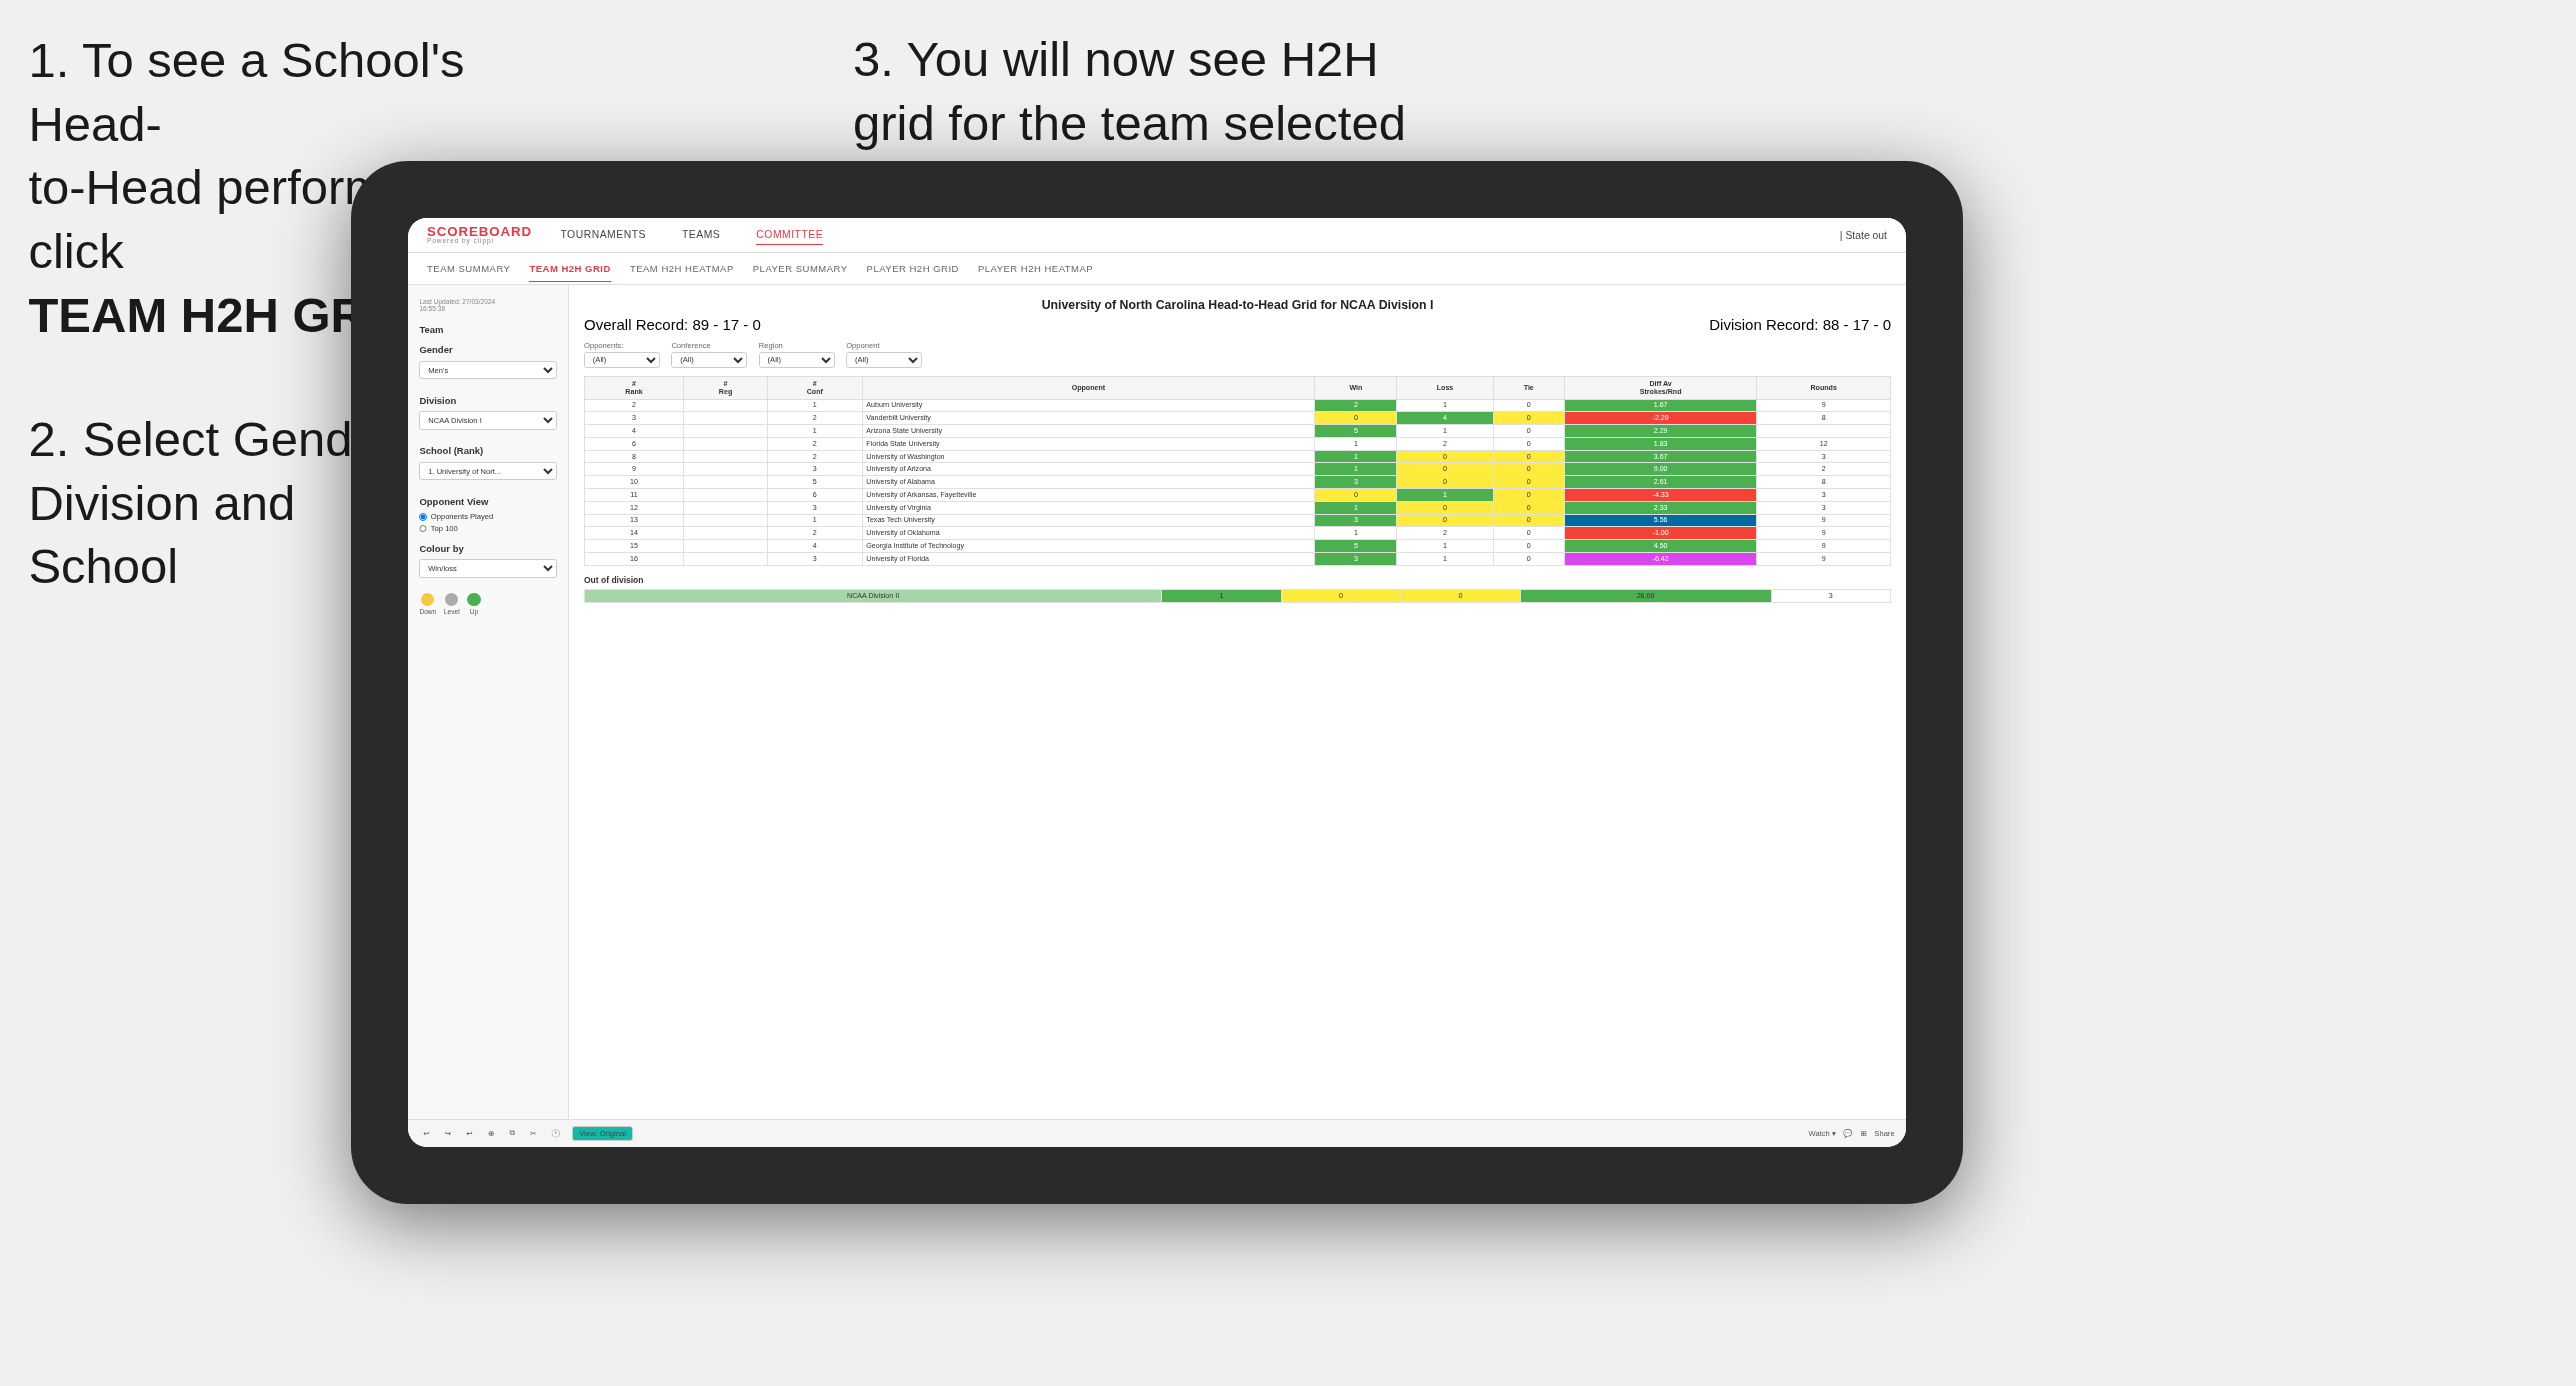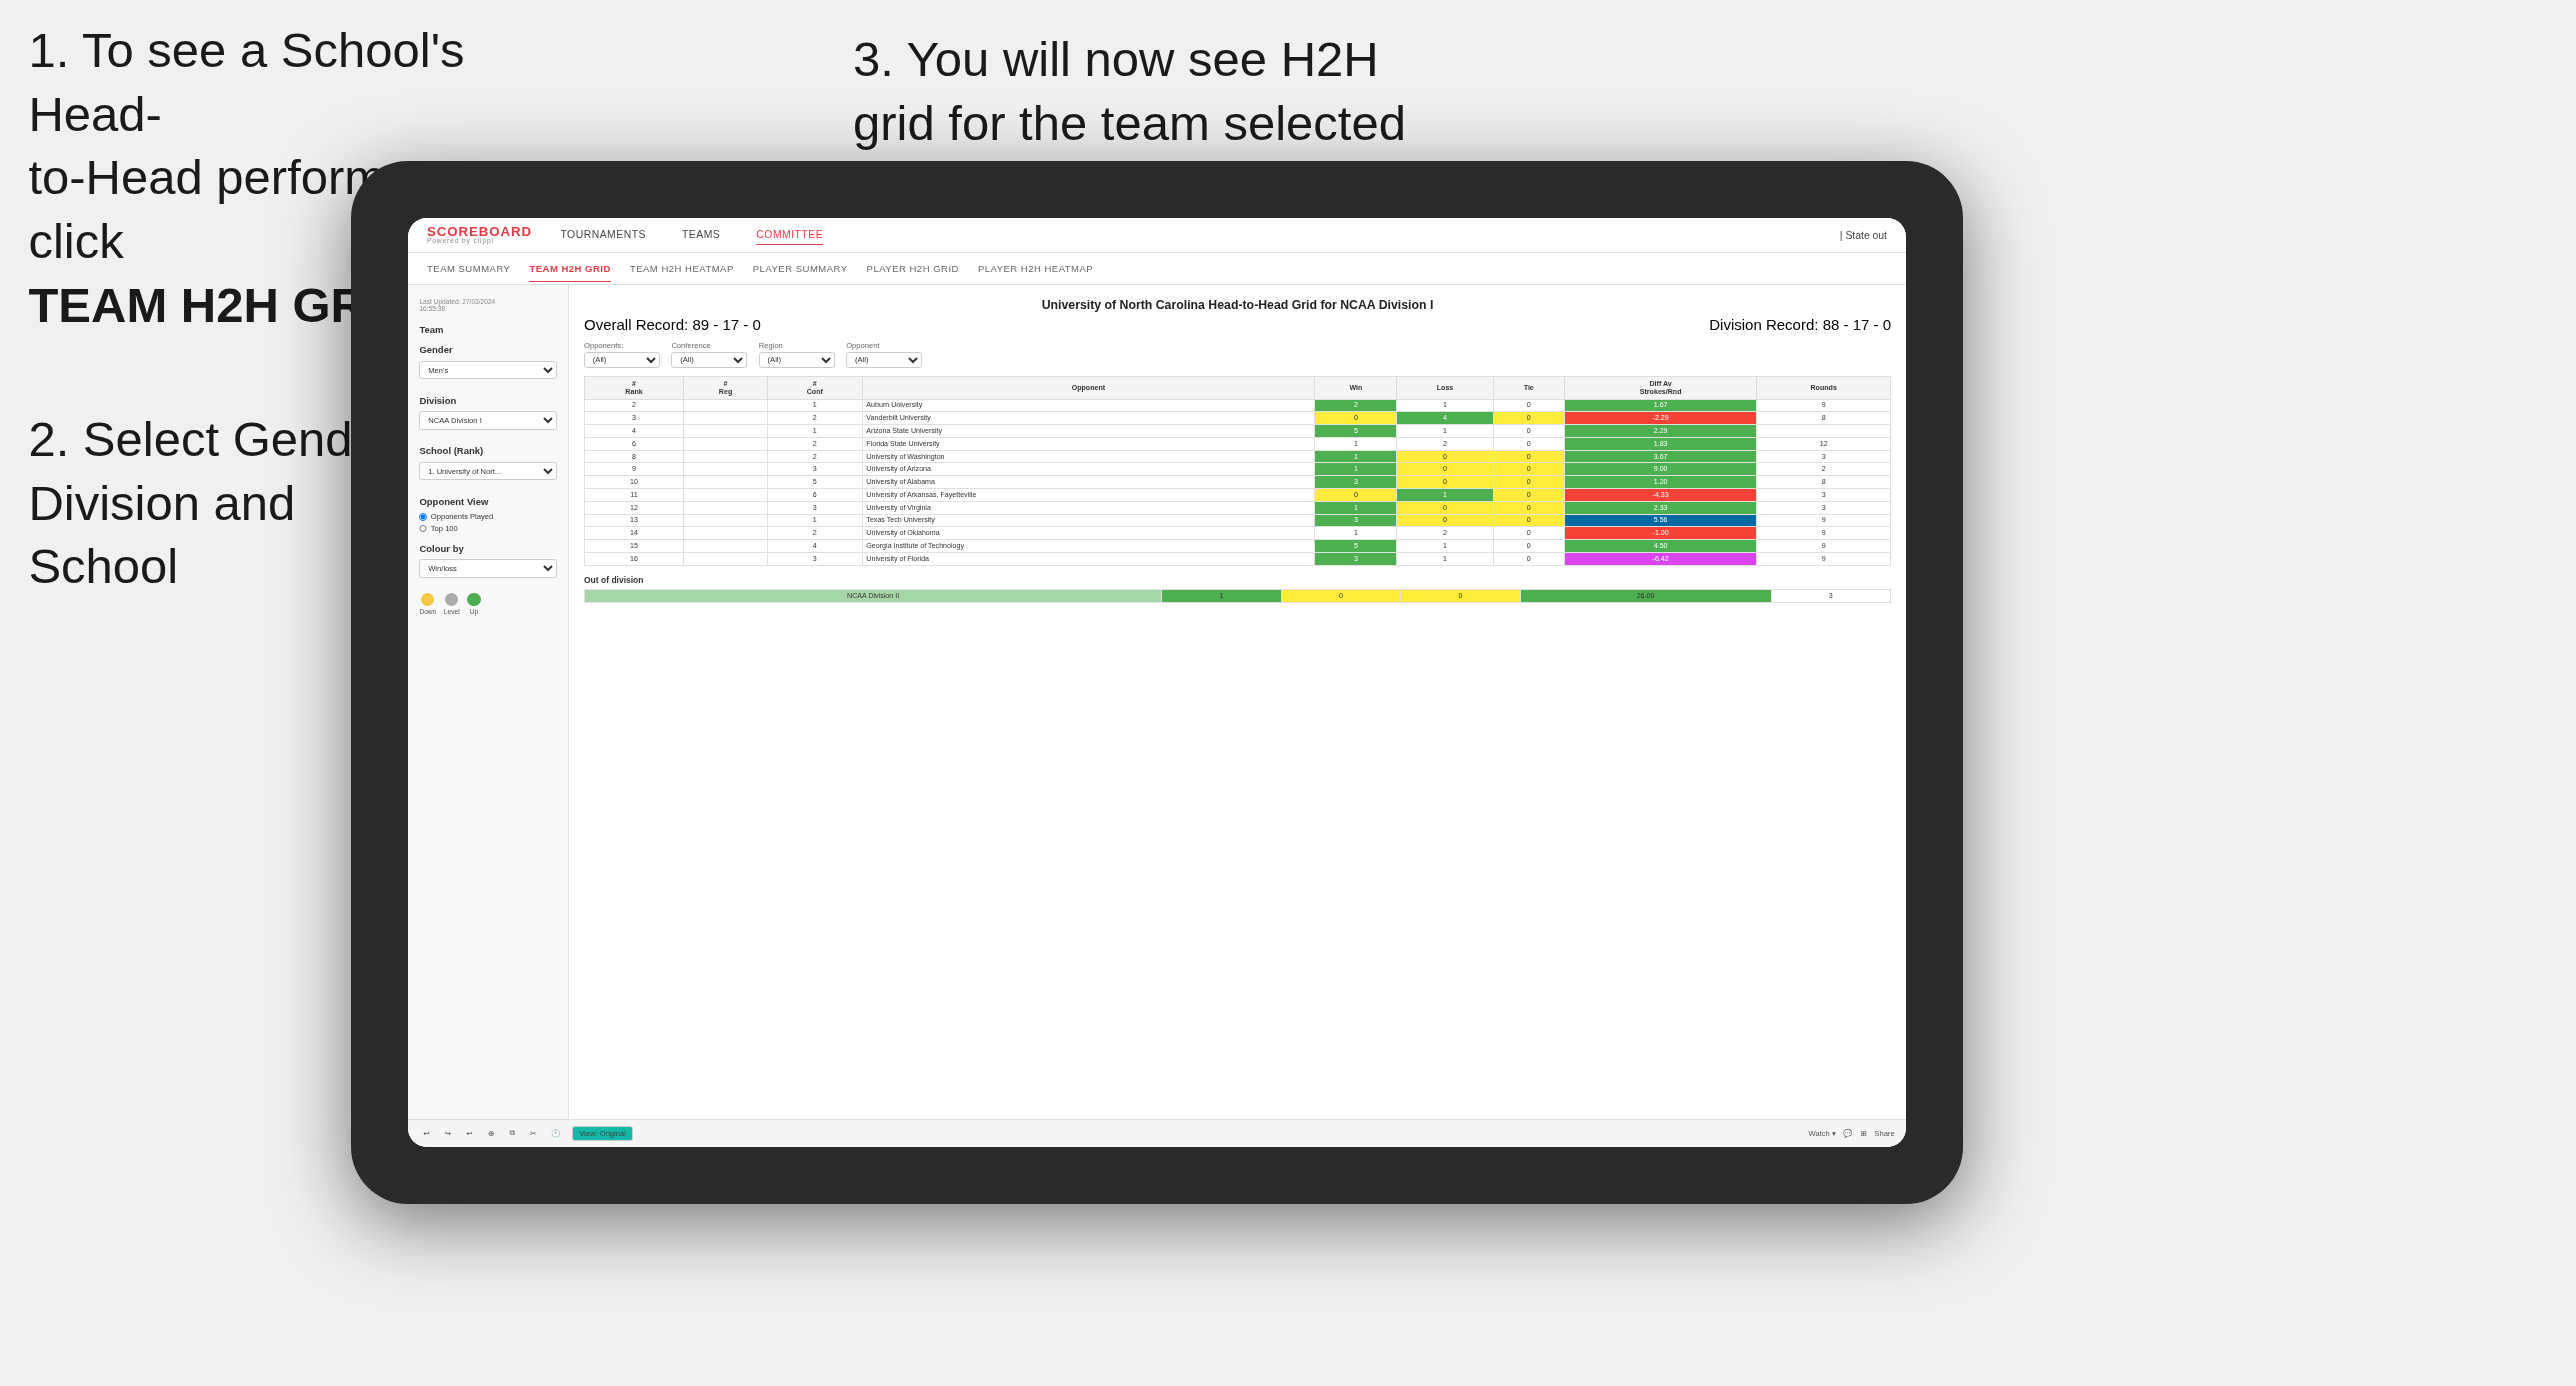--- a/index.html
+++ b/index.html
@@ -14,21 +14,21 @@
 
     
     .annotation {
       position: absolute;
       font-size: 49px;
       color: #1a1a1a;
       line-height: 1.3;
     }
     .annotation strong { font-weight: 900; }
 
-    #ann1 { top: 19px; left: 28.4px; width: 493px; }
+    #ann1 { top: 29px; left: 28.4px; width: 493px; }
     #ann2 { top: 408px; left: 28.4px; width: 417px; }
     #ann3 { top: 28.4px; left: 853px; width: 645px; }
 
     
     .arrow-svg {
       position: absolute;
       pointer-events: none;
     }
 
     
@@ -562,21 +562,21 @@
       <td>2</td>
     </tr>
               <tr>
       <td>10</td>
       <td></td>
       <td>5</td>
       <td class="name-cell">University of Alabama</td>
       <td style="background:#4caf50;color:#fff">3</td>
       <td style="background:#ffeb3b;color:#333">0</td>
       <td style="background:#ffeb3b;color:#333">0</td>
-      <td style="background:#4caf50;color:#fff">1.20</td>
+      <td style="background:#4caf50;color:#fff">2.61</td>
       <td>8</td>
     </tr>
               <tr>
       <td>11</td>
       <td></td>
       <td>6</td>
       <td class="name-cell">University of Arkansas, Fayetteville</td>
       <td style="background:#ffeb3b;color:#333">0</td>
       <td style="background:#4caf50;color:#fff">1</td>
       <td style="background:#ffeb3b;color:#333">0</td>

